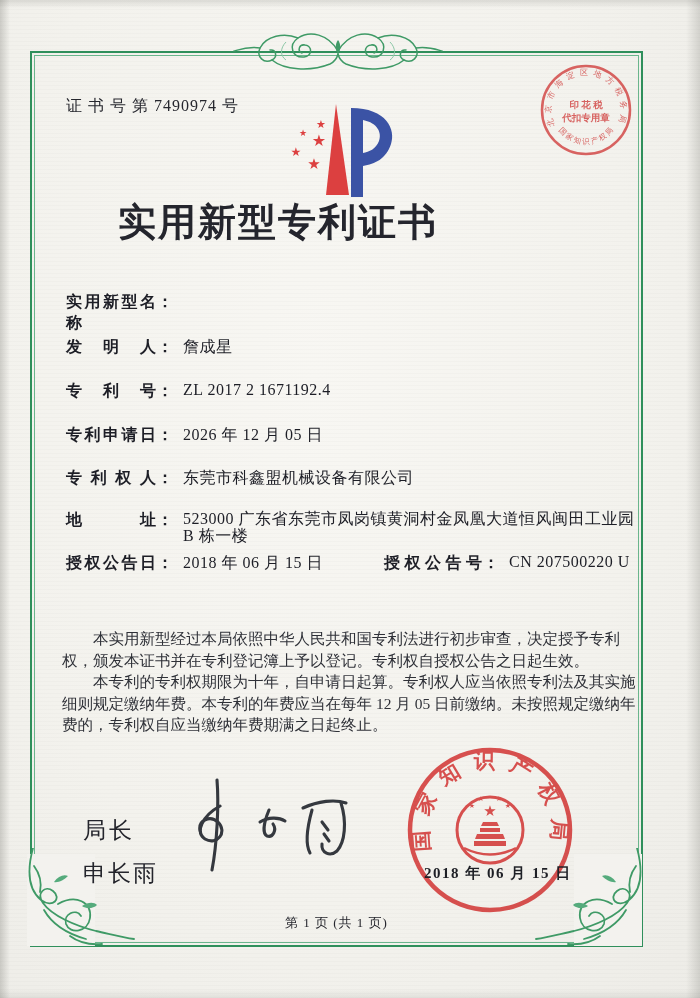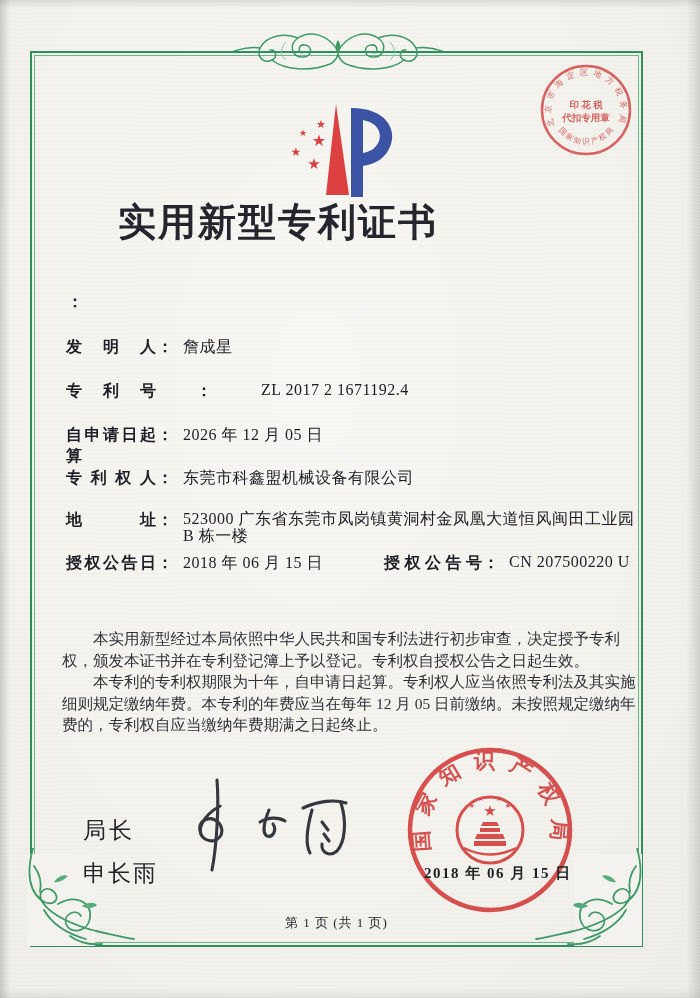--- a/index.html
+++ b/index.html
@@ -98,51 +98,53 @@
         <path d="M20,62 C28,76 44,86 62,91 M10,18 C16,26 18,34 16,44"></path>
         <path d="M46,88 C54,94 66,97 78,96"></path>
       </g>
       <g fill="#55ab7c" stroke="none">
         <path d="M30,34 C34,28 40,26 44,28 C40,32 34,35 30,34 Z"></path>
         <path d="M58,58 C64,54 70,54 73,57 C69,61 62,61 58,58 Z"></path>
       </g>
     </g>
   </svg>
 
+  <div class="certno">证 书 号 第 7490974 号</div>
 
   <svg class="orn" style="left:283px;top:100px;" width="116" height="98" viewBox="0 0 116 98">
     <g fill="#dc4040">
       <text x="38" y="28" font-size="11" text-anchor="middle">★</text>
       <text x="20" y="36" font-size="9" text-anchor="middle">★</text>
       <text x="36" y="46" font-size="16" text-anchor="middle">★</text>
       <text x="13" y="56" font-size="12" text-anchor="middle">★</text>
       <text x="31" y="69" font-size="15" text-anchor="middle">★</text>
     </g>
     <polygon points="53,4 43,95 66,95" fill="#dc4040"></polygon>
     <path d="M68,8 C104,8 113,30 108,44 C103,59 92,64 80,66 L80,97 L68,97 Z
              M80,20 C95,23 99,33 96,41 C93,49 86,52 80,53 Z" fill="#3b53a5" fill-rule="evenodd"></path>
   </svg>
 
   <div class="title">实用新型专利证书</div>
 
   <div class="frow" style="top:292px;">
+    <span class="flabel">实用新型名称</span>
       <span class="fcolon">：</span>
   </div>
   <div class="frow" style="top:337px;">
     <span class="flabel">发明人</span>
       <span class="fcolon">：</span>
     <span class="fvalue">詹成星</span>
   </div>
-  <div class="frow" style="top:381px;gap:39px;">
+  <div class="frow" style="top:381px;">
     <span class="flabel">专利号</span>
       <span class="fcolon">：</span>
     <span class="fvalue">ZL 2017 2 1671192.4</span>
   </div>
   <div class="frow" style="top:425px;">
-    <span class="flabel">自申请日起算</span>
+    <span class="flabel">专利申请日</span>
       <span class="fcolon">：</span>
     <span class="fvalue">2026 年 12 月 05 日</span>
   </div>
   <div class="frow" style="top:468px;">
     <span class="flabel">专利权人</span>
       <span class="fcolon">：</span>
     <span class="fvalue">东莞市科鑫盟机械设备有限公司</span>
   </div>
   <div class="frow" style="top:510px;">
     <span class="flabel">地址</span>

